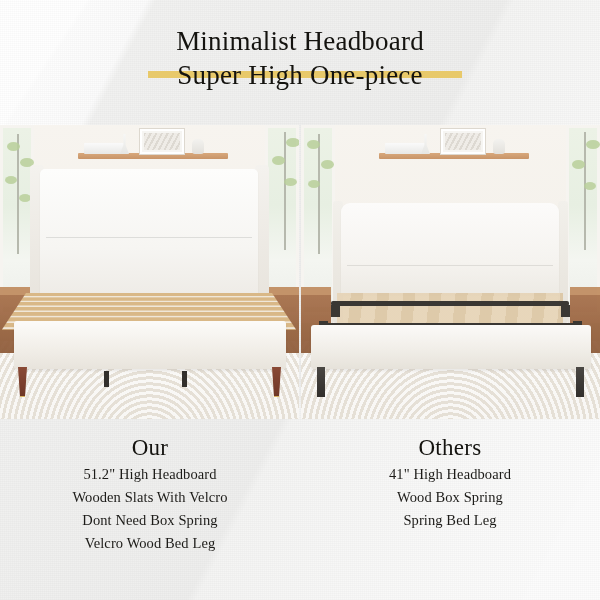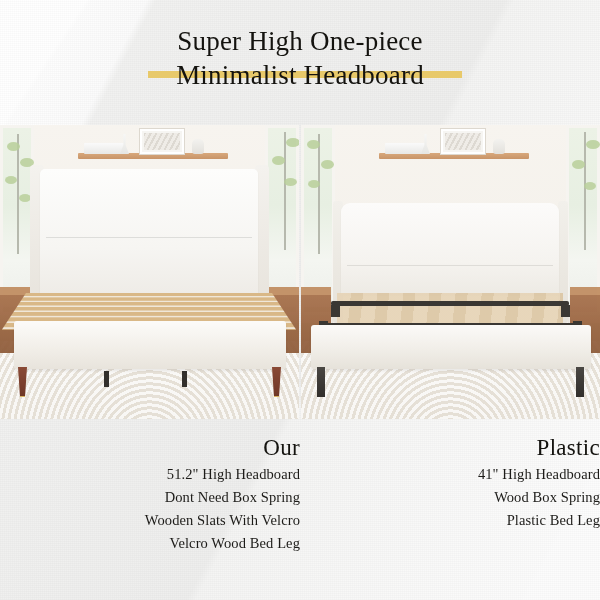--- a/index.html
+++ b/index.html
@@ -244,43 +244,43 @@
   }
   .leg-plastic.a{ left:16px; }
   .leg-plastic.b{ right:16px; }
 
   
   .compare{
     position:absolute; left:0; top:424px; width:600px; height:176px;
     display:flex; z-index:6;
   }
   .col{
-    width:300px; text-align:right;
+    width:300px; text-align:center;
   }
   .col-head{
     font-size:23px; line-height:30px; color:#14130f;
     margin-top:9px; letter-spacing:.3px;
   }
   .feat{
     font-size:14.5px; line-height:23px; color:#1c1b18;
     letter-spacing:.1px;
   }
   .feat:first-of-type{ margin-top:6px; }
 </style>
 </head>
 <body>
 
 <div class="page">
   <div class="sheen-tl"></div>
   <div class="sheen-br"></div>
   <div class="grain"></div>
 
   <div class="title-block">
+    <span class="title-line second">Minimalist Headboard</span>
     <span class="title-line">Super High One-piece</span>
-    <span class="title-line second">Minimalist Headboard</span>
   </div>
   <div class="title-underline"></div>
 
   <div class="photos">
 
     <div class="photo left">
       <div class="wall"></div>
       <div class="wall-panel"></div>
 
       <div class="window left">
@@ -388,24 +388,24 @@
         <div class="leg-plastic a"></div>
         <div class="leg-plastic b"></div>
       </div>
     </div>
   </div>
 
   <div class="compare">
     <div class="col">
       <div class="col-head">Our</div>
       <div class="feat">51.2" High Headboard</div>
+      <div class="feat">Wooden Slats With Velcro</div>
       <div class="feat">Dont Need Box Spring</div>
-      <div class="feat">Wooden Slats With Velcro</div>
       <div class="feat">Velcro Wood Bed Leg</div>
     </div>
     <div class="col">
-      <div class="col-head">Plastic</div>
+      <div class="col-head">Others</div>
       <div class="feat">41" High Headboard</div>
       <div class="feat">Wood Box Spring</div>
-      <div class="feat">Plastic Bed Leg</div>
+      <div class="feat">Spring Bed Leg</div>
     </div>
   </div>
 </div>
 
 </body></html>

